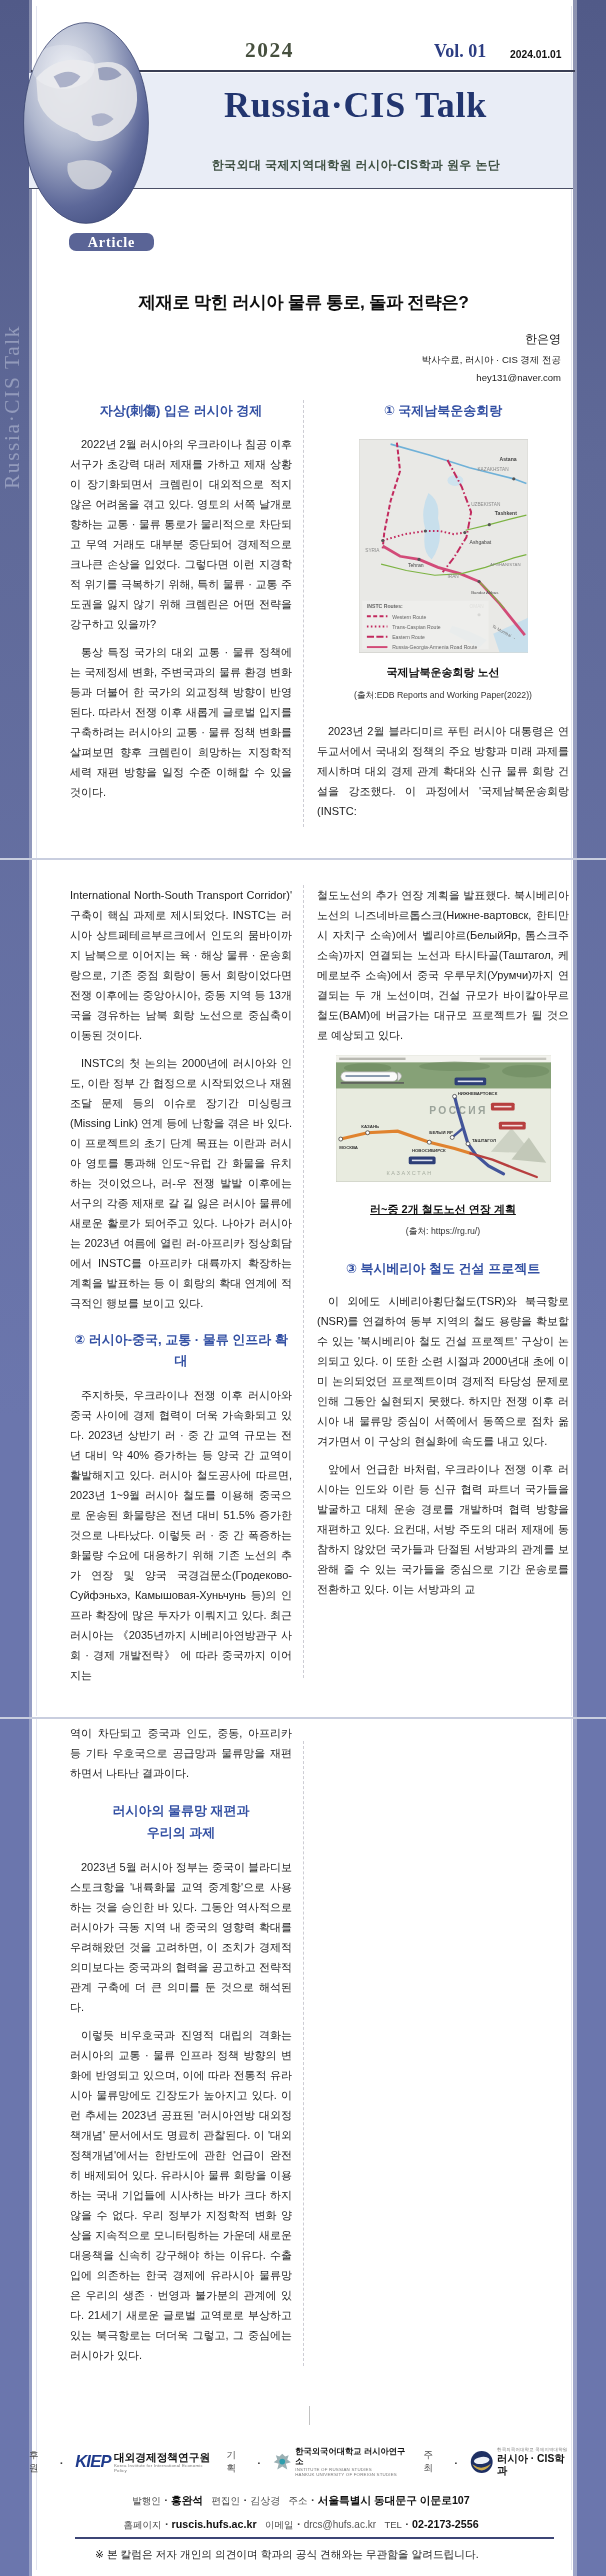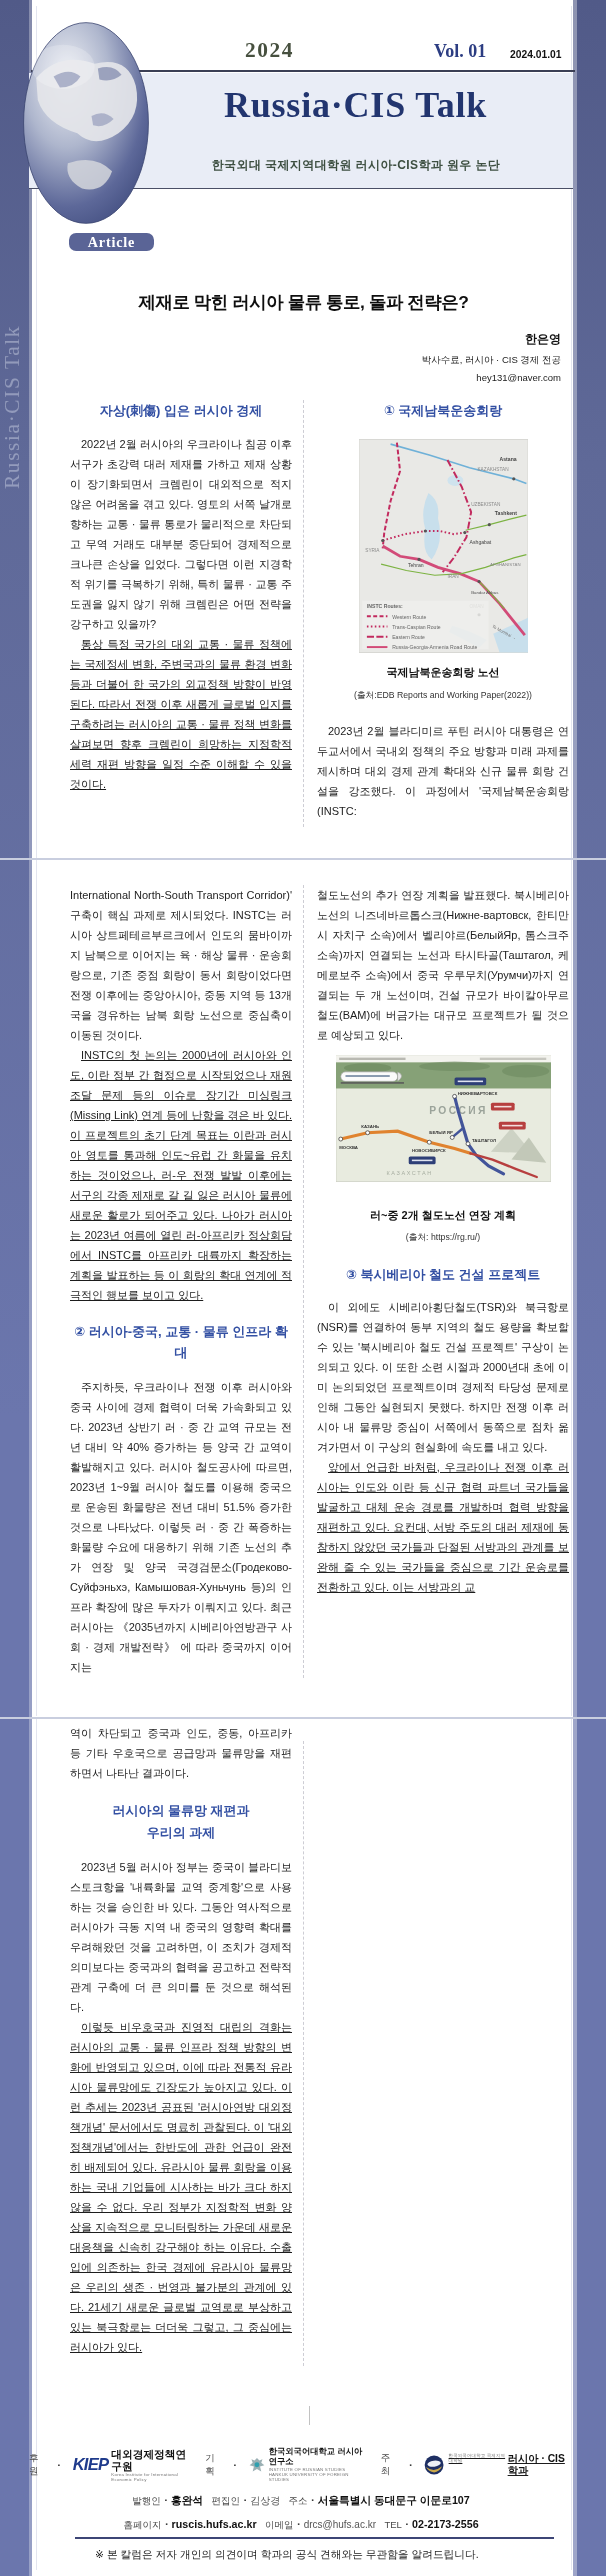--- a/index.html
+++ b/index.html
@@ -23,27 +23,27 @@
   .mh-date{font-size:10.3px;color:#111;font-weight:bold;}
   .mh-rule{position:absolute;left:31px;width:544px;height:1.6px;background:#3b3f55;}
   .mh-panel{position:absolute;left:29px;width:544px;top:73px;height:115px;background:#e9edf6;border-bottom:1.6px solid #4a4f66;}
   .mh-title{font-family:"Liberation Serif","DejaVu Serif",serif;font-weight:bold;font-size:36px;color:#22356f;text-align:center;letter-spacing:0.8px;}
   .mh-sub{font-size:12px;font-weight:bold;color:#3d4f41;text-align:center;letter-spacing:0.4px;}
   .badge{position:absolute;left:69px;top:233px;width:85px;height:18px;background:#5a6496;border-radius:7.1px;
     color:#fff;font-family:"Liberation Serif","DejaVu Serif",serif;font-weight:bold;font-size:14.2px;
     display:flex;align-items:center;justify-content:center;letter-spacing:0.8px;}
   .art-title{position:absolute;left:36px;width:535px;top:290px;text-align:center;font-size:17.4px;font-weight:800;color:#0e0e0e;letter-spacing:-0.4px;}
   .author{position:absolute;left:237px;width:324px;text-align:right;}
-  .author .nm{font-size:12px;font-weight:bold;color:#111;}
+  .author .nm{font-size:12px;font-weight:normal;color:#111;}
   .author .ln{font-size:9.5px;color:#222;margin-top:5.5px;}
   
   .col{position:absolute;font-size:11px;line-height:20px;color:#1d1d1d;text-align:justify;}
   .col p{margin:0;text-indent:1em;}
   .col p.cont{text-indent:0;}
-  .col p + p{margin-top:0px;text-decoration:underline;}
+  .col p + p{margin-top:8px;}
   .h-blue{color:#3350a3;font-weight:bold;font-size:13px;text-align:center;text-indent:0;line-height:21.4px;}
   .coldiv{position:absolute;left:303px;width:0px;border-left:0.8px dashed #cdcdd4;}
   .figcap{font-weight:bold;font-size:11px;text-align:center;color:#111;text-indent:0;}
   .figsrc{font-size:8.7px;text-align:center;color:#333;text-indent:0;}
   .mapwrap{display:block;margin:0 auto;}
   
   .ft-lbl{font-size:9.5px;color:#4a4a4a;}
   .blt{font-size:6.3px;color:#333;margin:0 4px;vertical-align:1.6px;}
   .kiep{font-size:16.6px;font-weight:900;font-style:italic;color:#1f3b8c;letter-spacing:-0.8px;}
   .kiep-kr{font-size:10.7px;font-weight:bold;color:#111;}
@@ -225,21 +225,21 @@
         <rect x="92" y="128" width="34" height="10" rx="2" fill="#2e3f77"></rect>
         <rect x="96" y="132" width="26" height="2" fill="#dfe3f0"></rect>
         <rect x="196" y="60" width="30" height="10" rx="2" fill="#b73f3f"></rect>
         <rect x="200" y="64" width="22" height="2" fill="#f3dede"></rect>
         <rect x="206" y="84" width="34" height="10" rx="2" fill="#b73f3f"></rect>
         <rect x="210" y="88" width="26" height="2" fill="#f3dede"></rect>
         <rect x="150" y="28" width="40" height="10" rx="2" fill="#2e3f77"></rect>
         <rect x="154" y="32" width="32" height="2" fill="#dfe3f0"></rect>
       </g>
     </svg>
-    <div class="figcap" style="margin-top:23px;">러~중 2개 철도노선 연장 계획</div>
+    <div class="figcap" style="margin-top:17px;text-decoration:underline;">러~중 2개 철도노선 연장 계획</div>
     <div class="figsrc" style="margin-top:2.4px;">(출처: https://rg.ru/)</div>
     <div class="h-blue" style="margin-top:17.4px;margin-bottom:11px;">③ 북시베리아 철도 건설 프로젝트</div>
     <p>이 외에도 시베리아횡단철도(TSR)와 북극항로(NSR)를 연결하여 동부 지역의 철도 용량을 확보할 수 있는 '북시베리아 철도 건설 프로젝트' 구상이 논의되고 있다. 이 또한 소련 시절과 2000년대 초에 이미 논의되었던 프로젝트이며 경제적 타당성 문제로 인해 그동안 실현되지 못했다. 하지만 전쟁 이후 러시아 내 물류망 중심이 서쪽에서 동쪽으로 점차 옮겨가면서 이 구상의 현실화에 속도를 내고 있다.</p>
     <p>앞에서 언급한 바처럼, 우크라이나 전쟁 이후 러시아는 인도와 이란 등 신규 협력 파트너 국가들을 발굴하고 대체 운송 경로를 개발하며 협력 방향을 재편하고 있다. 요컨대, 서방 주도의 대러 제재에 동참하지 않았던 국가들과 단절된 서방과의 관계를 보완해 줄 수 있는 국가들을 중심으로 기간 운송로를 전환하고 있다. 이는 서방과의 교</p>
   </div>
 
   <div class="col" style="left:70px;top:1723px;width:222px;">
     <p class="cont">역이 차단되고 중국과 인도, 중동, 아프리카 등 기타 우호국으로 공급망과 물류망을 재편하면서 나타난 결과이다.</p>
     <div class="h-blue" style="margin-top:17.4px;">러시아의 물류망 재편과</div>
     <div class="h-blue" style="margin-bottom:14.2px;">우리의 과제</div>
@@ -273,21 +273,21 @@
       </span>
     </span>
     <span class="ft-lbl">주최</span>
     <span class="blt" style="margin:0;">▪</span>
     <span style="display:inline-flex;align-items:center;gap:4px;">
       <svg width="24" height="24" viewBox="0 0 30 30">
         <circle cx="15" cy="15" r="14" fill="#1e2f63"></circle>
         <path d="M3,18 Q15,27 27,17 Q23,25 15,26 Q7,25 3,18 Z" fill="#caa84a"></path>
         <ellipse cx="15" cy="13" rx="10" ry="4.5" fill="#eef1f7" transform="rotate(-8 15 13)"></ellipse>
       </svg>
-      <span style="display:inline-flex;flex-direction:row;line-height:1.2;text-decoration:underline;">
+      <span style="display:inline-flex;flex-direction:column;line-height:1.2;">
         <span class="tiny">한국외국어대학교 국제지역대학원</span>
         <span class="dept-kr">러시아 · CIS학과</span>
       </span>
     </span>
   </div>
 
   <div class="ft-row" style="top:2494px;">
     <span class="ft-lbl">발행인</span><span class="blt">▪</span><span class="ft-strong">홍완석</span>&nbsp;&nbsp;
     <span class="ft-lbl">편집인</span><span class="blt">▪</span><span class="ft-mid">김상경</span>&nbsp;&nbsp;
     <span class="ft-lbl">주소</span><span class="blt">▪</span><span class="ft-strong">서울특별시 동대문구 이문로107</span>

